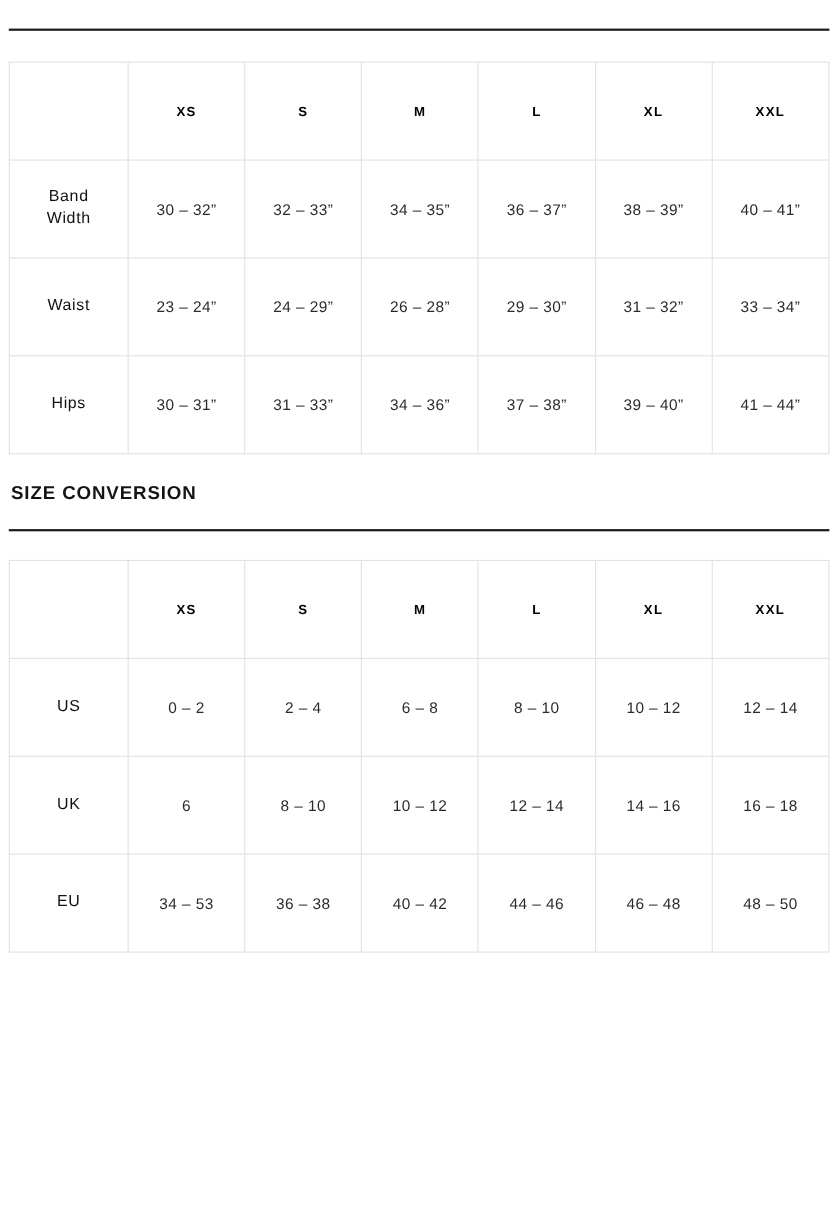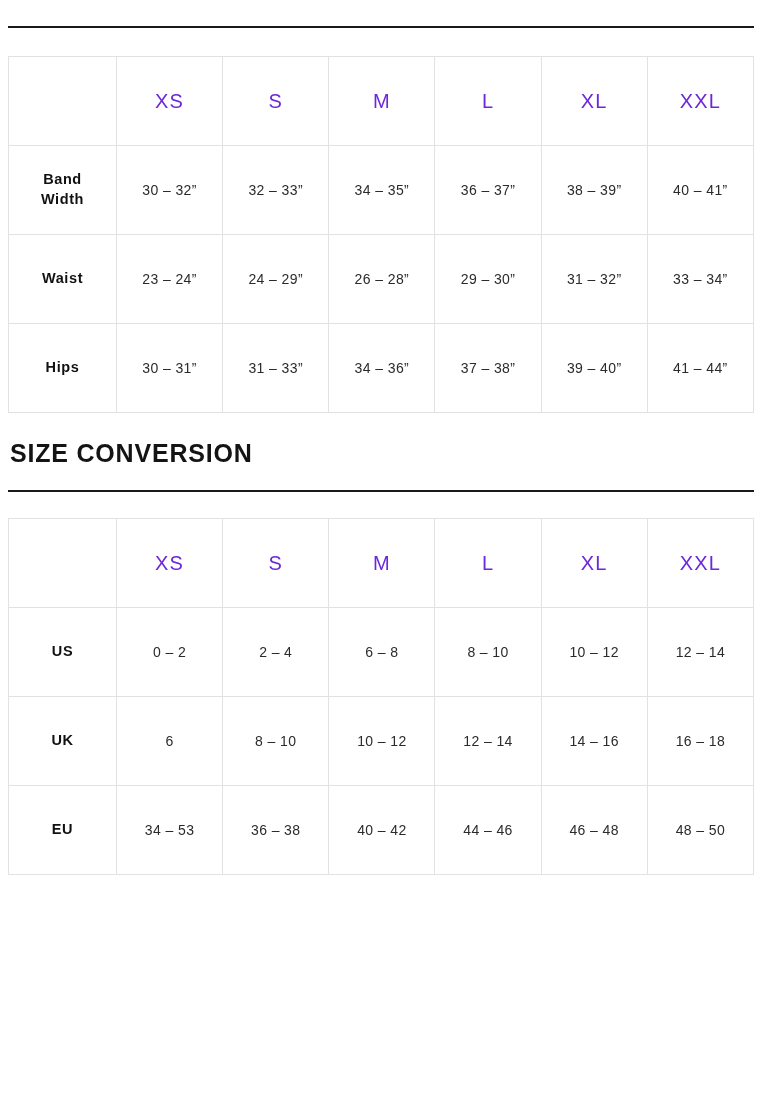--- a/index.html
+++ b/index.html
@@ -48,36 +48,36 @@
     padding: 0;
   }
 
   table.size-table tr { height: 89px; }
 
   table.size-table .col-head {
     width: 108px;
   }
 
   table.size-table th.size-label {
-    font-weight: normal;
-    font-size: 20px;
+    font-weight: bold;
+    font-size: 12px;
     letter-spacing: 1.2px;
-    color: #6d28d9;
+    color: #000000;
   }
 
   table.size-table td.row-label {
-    font-weight: bold;
+    font-weight: normal;
     font-size: 14.5px;
     letter-spacing: 0.6px;
     color: #111;
     line-height: 1.35;
   }
 
   .section-title {
-    font-size: 25px;
+    font-size: 17px;
     font-weight: bold;
     letter-spacing: 0.8px;
     color: #141414;
     margin: 26px 0 0 0;
     padding-left: 2px;
   }
 
   .rule-mid { margin-top: 22px; }
 
   .gap-between { height: 26px; }

